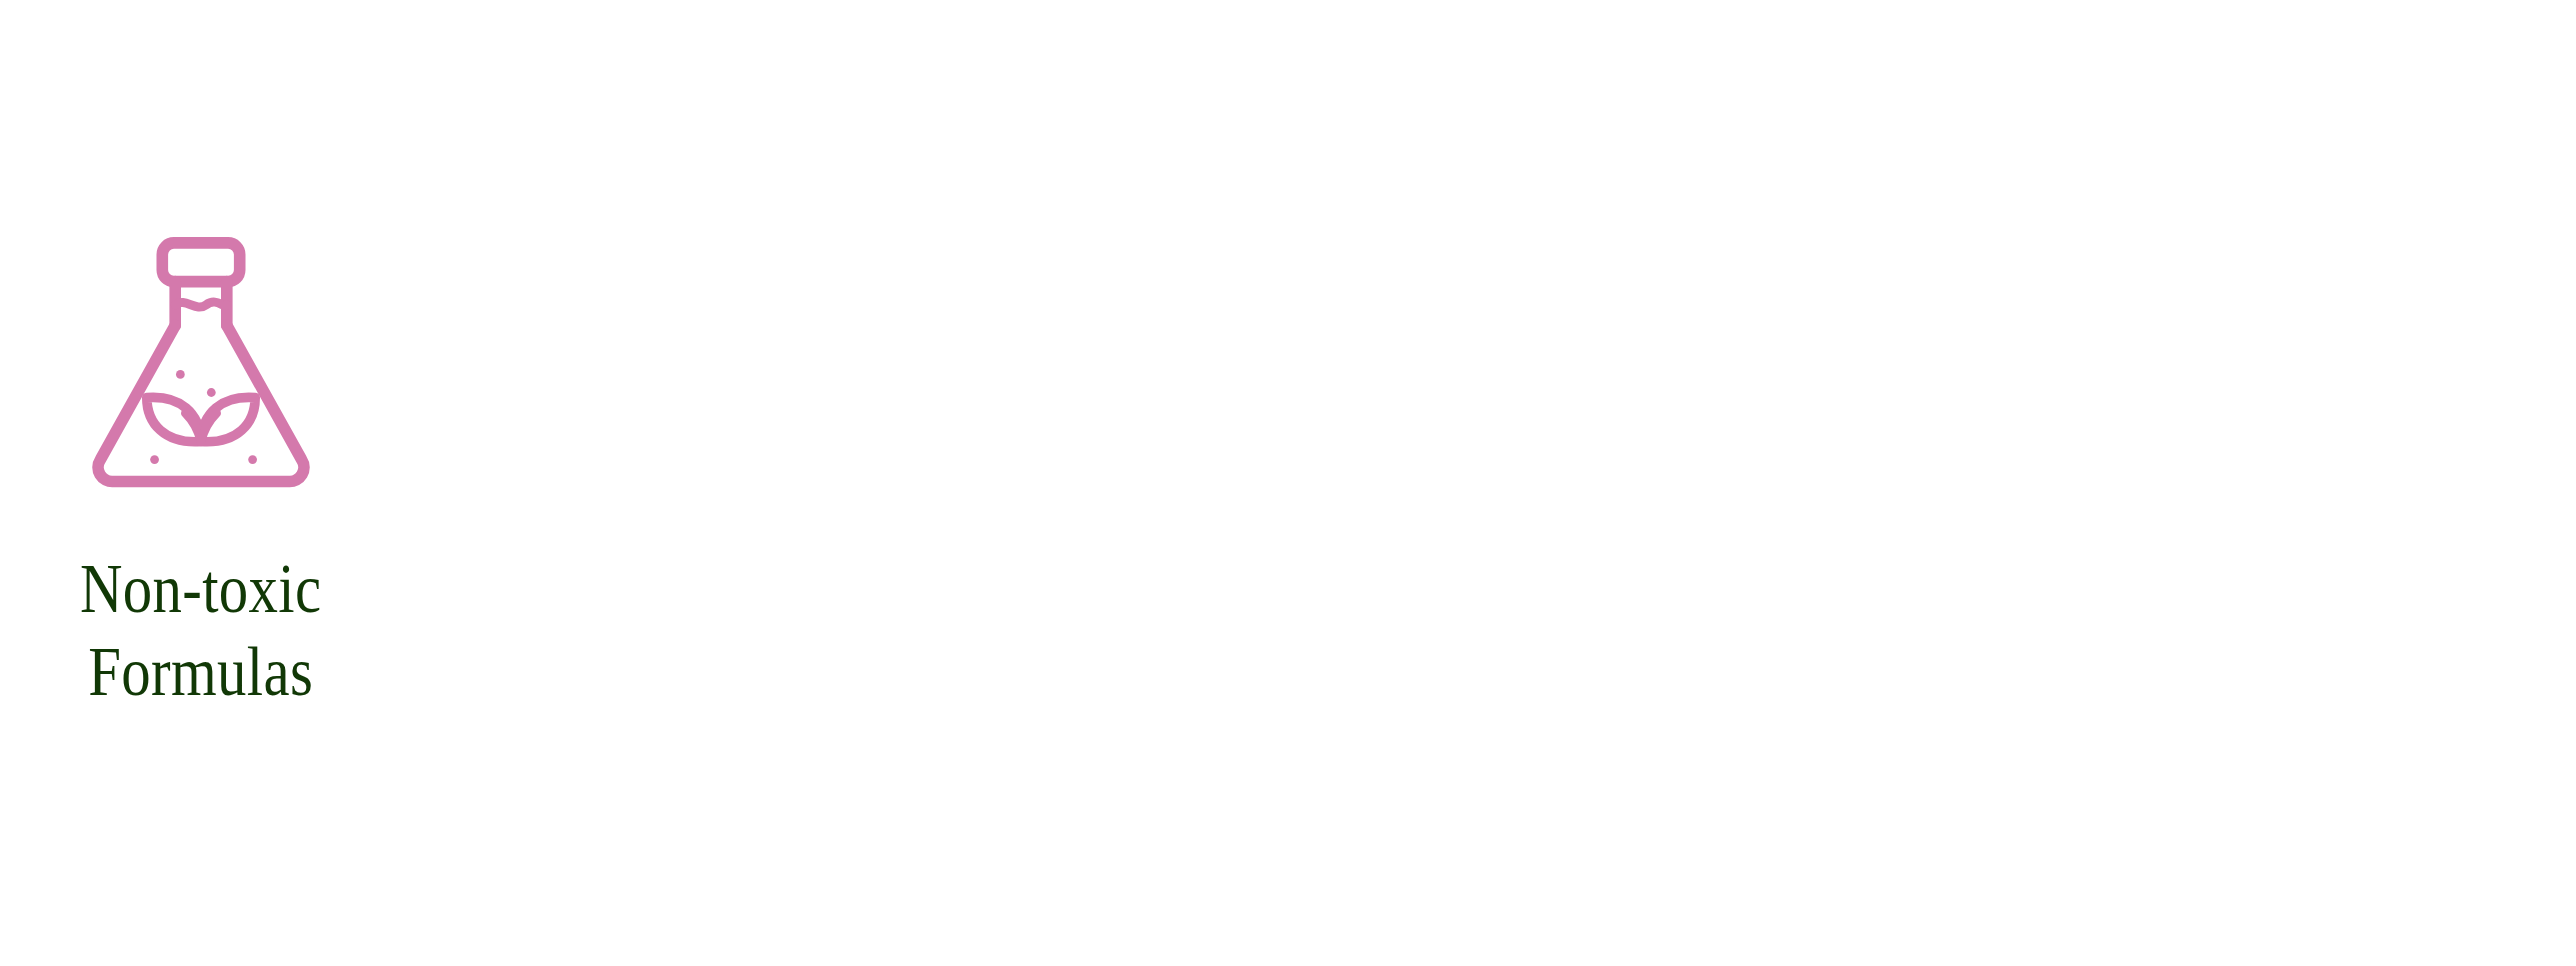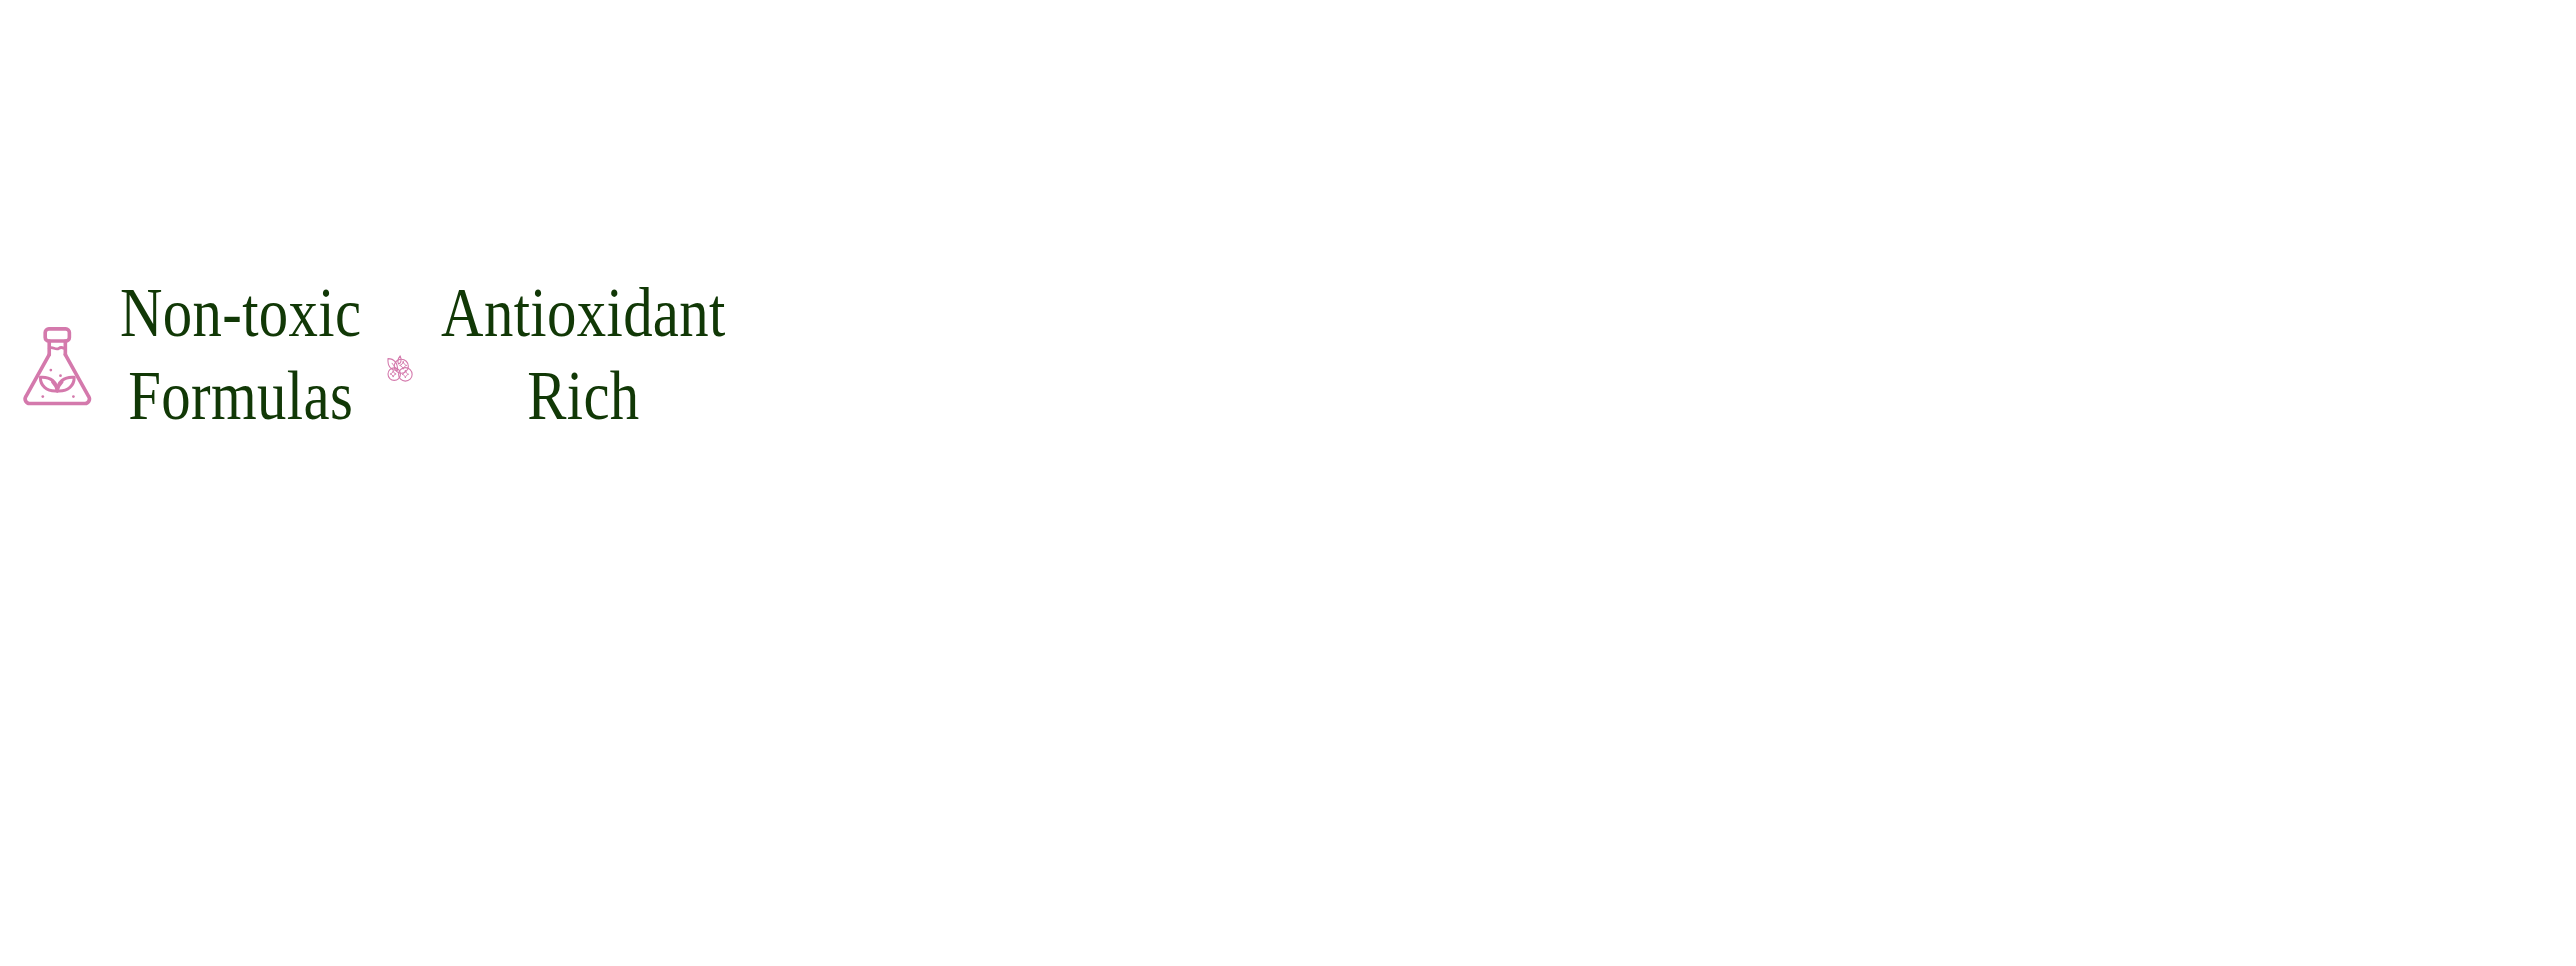--- a/index.html
+++ b/index.html
@@ -25,21 +25,22 @@
     flex-direction: row;
     align-items: flex-start;
     justify-content: flex-start;
     padding-left: 16.6px;
     padding-top: 230px;
   }
 
   .badge-item {
     width: 368px;
     display: flex;
-    flex-direction: row;
+    flex-direction: column;
+    align-items: center;
   }
 
   .badge-icon {
     width: 258px;
     height: 276px;
     display: flex;
     align-items: center;
     justify-content: center;
   }
   .badge-icon svg {
@@ -98,41 +99,15 @@
     <div class="badge-label">
       <span class="line">Non-toxic</span>
       <span class="line">Formulas</span>
     </div>
   </div>
 
 
 
 
 
-  <div class="badge-item">
-    <div class="badge-icon">
-      <svg viewBox="0 0 215 210" fill="none" stroke="#d479ac" stroke-width="8" stroke-linecap="round" stroke-linejoin="round">
-
-        <path d="M112 16 C96 36, 90 58, 100 76 C116 70, 126 48, 112 16 Z"></path>
-
-        <path d="M22 36 C18 92, 44 126, 92 122 C96 70, 68 36, 22 36 Z"></path>
-
-        <path d="M52 70 L92 122" stroke-width="7"></path>
-
-        <circle cx="120" cy="92" r="52"></circle>
-
-        <circle cx="68" cy="150" r="46"></circle>
-
-        <circle cx="150" cy="152" r="50"></circle>
-
-        <path d="M134 58 C138 76, 146 82, 160 86 C146 90, 138 98, 134 114 C130 98, 122 90, 108 86 C122 82, 130 76, 134 58 Z" stroke-width="7"></path>
-        <path d="M60 126 C63 140, 70 146, 82 149 C70 152, 63 158, 60 172 C57 158, 50 152, 38 149 C50 146, 57 140, 60 126 Z" stroke-width="7"></path>
-        <path d="M150 124 C153 140, 161 147, 174 151 C161 155, 153 162, 150 178 C147 162, 139 155, 126 151 C139 147, 147 140, 150 124 Z" stroke-width="7"></path>
-      </svg>
-    </div>
-    <div class="badge-label">
-      <span class="line">Antioxidant</span>
-      <span class="line">Rich</span>
-    </div>
-  </div>
 
 </div>
 
 
 </body></html>

